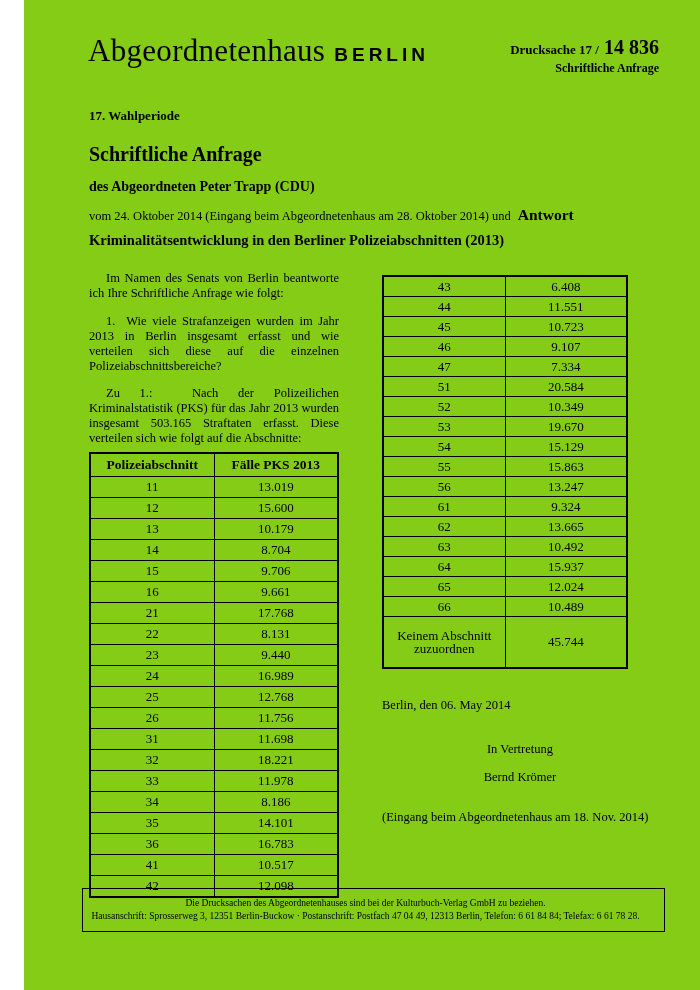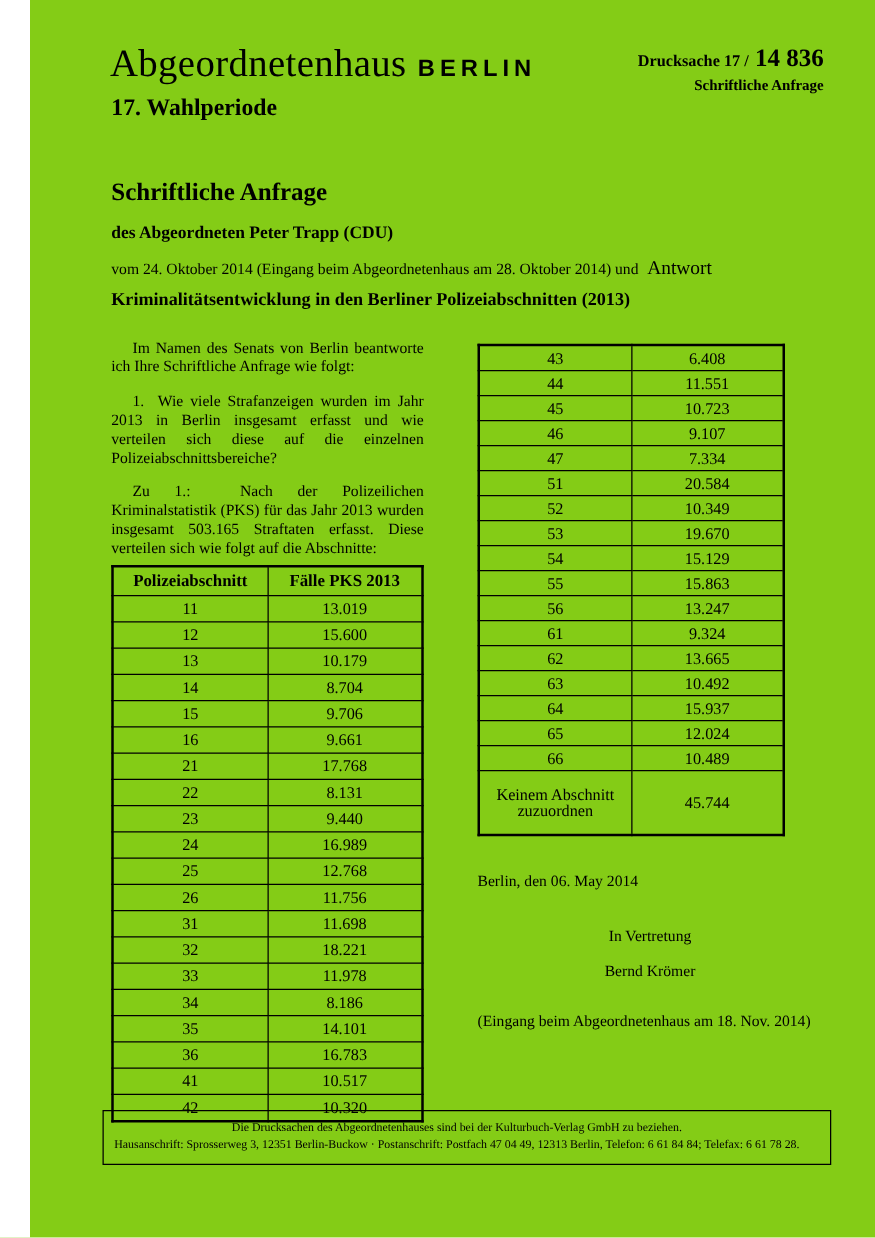--- a/index.html
+++ b/index.html
@@ -18,27 +18,27 @@
   .logo { position: absolute; left: 64px; top: 33px; white-space: nowrap; }
   .logo-serif { font-size: 31px; letter-spacing: 0.3px; }
   .logo-bold {
     font-family: "Liberation Sans", sans-serif;
     font-weight: 700; font-size: 19px; letter-spacing: 4px; margin-left: 9px;
   }
   .doc-ref { position: absolute; right: 65px; top: 36px; text-align: right; }
   .doc-ref-line1 { font-weight: bold; font-size: 13px; white-space: nowrap; }
   .doc-ref-number { font-size: 20px; margin-left: 5px; }
   .doc-ref-line2 { font-weight: bold; font-size: 12px; margin-top: 2px; }
-  .wahlperiode { position: absolute; left: 65px; top: 76px; font-weight: bold; font-size: 19px; }
+  .wahlperiode { position: absolute; left: 65px; top: 108px; font-weight: bold; font-size: 13px; }
 
   
   .title   { position: absolute; left: 65px; top: 143px; font-weight: bold; font-size: 20px; }
   .author  { position: absolute; left: 65px; top: 179px; font-weight: bold; font-size: 14px; }
   .dateline{ position: absolute; left: 65px; top: 206px; font-size: 12.5px; white-space: nowrap; }
-  .dateline .answer { font-weight: normal; font-size: 15.5px; margin-left: 7px; }
+  .dateline .answer { font-weight: bold; font-size: 15.5px; margin-left: 7px; }
   .subject { position: absolute; left: 65px; top: 232px; font-weight: bold; font-size: 14.5px; }
 
   
   .col-left  { position: absolute; left: 65px;  top: 271px; width: 250px; }
   .col-right { position: absolute; left: 358px; top: 275px; width: 276px; }
 
   .para {
     font-size: 12.5px; line-height: 14.9px;
     text-align: justify; text-indent: 17px;
     margin: 0 0 13px 0;
@@ -192,21 +192,21 @@
           <tr>
             <td>36</td>
             <td>16.783</td>
           </tr>
           <tr>
             <td>41</td>
             <td>10.517</td>
           </tr>
           <tr>
             <td>42</td>
-            <td>10.320</td>
+            <td>12.098</td>
           </tr>
         </tbody>
     </table>
   </div>
 
   <div class="col-right">
     <table class="data right">
       <tbody>
           <tr>
             <td>43</td>

